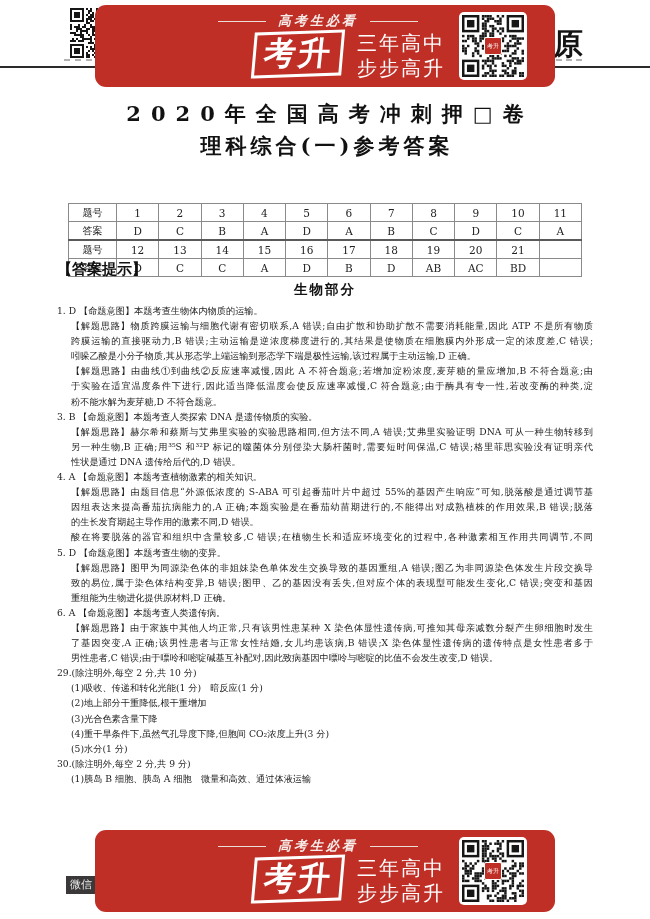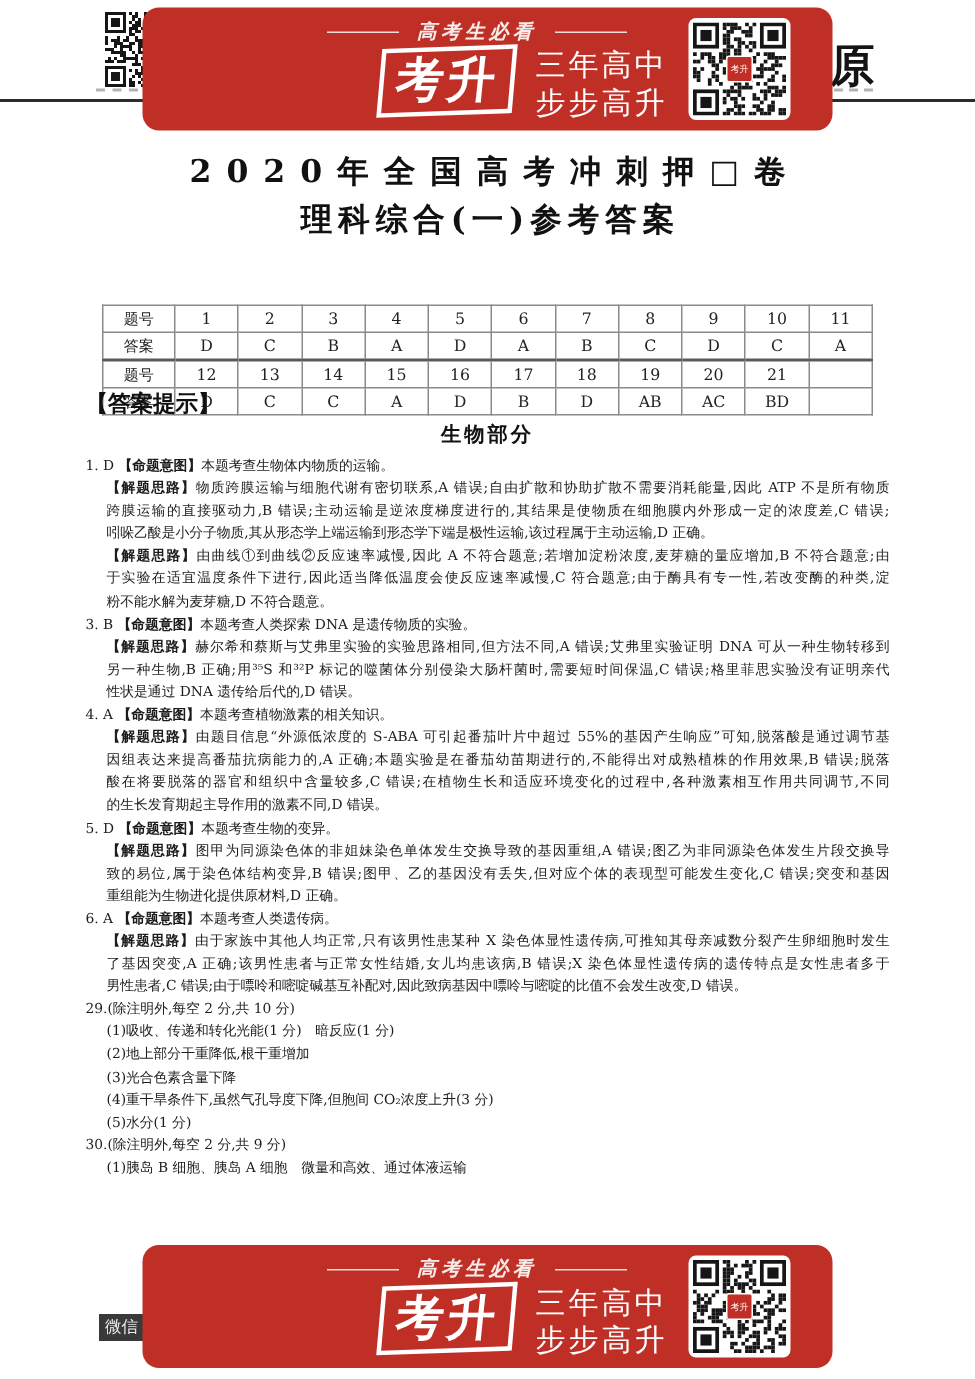--- a/index.html
+++ b/index.html
@@ -65,21 +65,21 @@
         font-family:"DejaVu Sans",sans-serif;}
   .section{position:absolute;left:0;top:281px;width:650px;text-align:center;font-weight:bold;
            font-size:13.5px;letter-spacing:2px;color:#111;font-family:"DejaVu Sans",sans-serif;}
 
   
   .body{position:absolute;left:57px;top:303px;width:536px;font-size:9.2px;line-height:15.1px;
         color:#1c1c1c;}
   .line{min-height:15.1px;}
   .line.cont{margin-left:14px;}
   .line.just{text-align:justify;text-align-last:justify;}
-  .bb{font-family:"DejaVu Sans",sans-serif;font-weight:bold;}
+  .bb{font-family:"DejaVu Sans",sans-serif;font-weight:normal;}
 </style>
 </head>
 <body>
 
 <div class="page">
 
   <div class="qr-partial">
     <svg class="qr-svg" aria-hidden="true" viewBox="0 0 25 25">
         <g fill="#161616">
           <rect x="8" y="0" width="1" height="1"></rect>
@@ -639,22 +639,22 @@
       <div class="line cont just"><b class="bb">【解题思路】</b>由曲线①到曲线②反应速率减慢,因此 A 不符合题意;若增加淀粉浓度,麦芽糖的量应增加,B 不符合题意;由</div>
       <div class="line cont just">于实验在适宜温度条件下进行,因此适当降低温度会使反应速率减慢,C 符合题意;由于酶具有专一性,若改变酶的种类,淀</div>
       <div class="line cont">粉不能水解为麦芽糖,D 不符合题意。</div>
       <div class="line head">3. B <b class="bb">【命题意图】</b>本题考查人类探索 DNA 是遗传物质的实验。</div>
       <div class="line cont just"><b class="bb">【解题思路】</b>赫尔希和蔡斯与艾弗里实验的实验思路相同,但方法不同,A 错误;艾弗里实验证明 DNA 可从一种生物转移到</div>
       <div class="line cont just">另一种生物,B 正确;用³⁵S 和³²P 标记的噬菌体分别侵染大肠杆菌时,需要短时间保温,C 错误;格里菲思实验没有证明亲代</div>
       <div class="line cont">性状是通过 DNA 遗传给后代的,D 错误。</div>
       <div class="line head">4. A <b class="bb">【命题意图】</b>本题考查植物激素的相关知识。</div>
       <div class="line cont just"><b class="bb">【解题思路】</b>由题目信息“外源低浓度的 S-ABA 可引起番茄叶片中超过 55%的基因产生响应”可知,脱落酸是通过调节基</div>
       <div class="line cont just">因组表达来提高番茄抗病能力的,A 正确;本题实验是在番茄幼苗期进行的,不能得出对成熟植株的作用效果,B 错误;脱落</div>
+      <div class="line cont">的生长发育期起主导作用的激素不同,D 错误。</div>
       <div class="line cont just">酸在将要脱落的器官和组织中含量较多,C 错误;在植物生长和适应环境变化的过程中,各种激素相互作用共同调节,不同</div>
-      <div class="line cont">的生长发育期起主导作用的激素不同,D 错误。</div>
       <div class="line head">5. D <b class="bb">【命题意图】</b>本题考查生物的变异。</div>
       <div class="line cont just"><b class="bb">【解题思路】</b>图甲为同源染色体的非姐妹染色单体发生交换导致的基因重组,A 错误;图乙为非同源染色体发生片段交换导</div>
       <div class="line cont just">致的易位,属于染色体结构变异,B 错误;图甲、乙的基因没有丢失,但对应个体的表现型可能发生变化,C 错误;突变和基因</div>
       <div class="line cont">重组能为生物进化提供原材料,D 正确。</div>
       <div class="line head">6. A <b class="bb">【命题意图】</b>本题考查人类遗传病。</div>
       <div class="line cont just"><b class="bb">【解题思路】</b>由于家族中其他人均正常,只有该男性患某种 X 染色体显性遗传病,可推知其母亲减数分裂产生卵细胞时发生</div>
       <div class="line cont just">了基因突变,A 正确;该男性患者与正常女性结婚,女儿均患该病,B 错误;X 染色体显性遗传病的遗传特点是女性患者多于</div>
       <div class="line cont">男性患者,C 错误;由于嘌呤和嘧啶碱基互补配对,因此致病基因中嘌呤与嘧啶的比值不会发生改变,D 错误。</div>
       <div class="line head">29.(除注明外,每空 2 分,共 10 分)</div>
       <div class="line cont">(1)吸收、传递和转化光能(1 分)　暗反应(1 分)</div>

